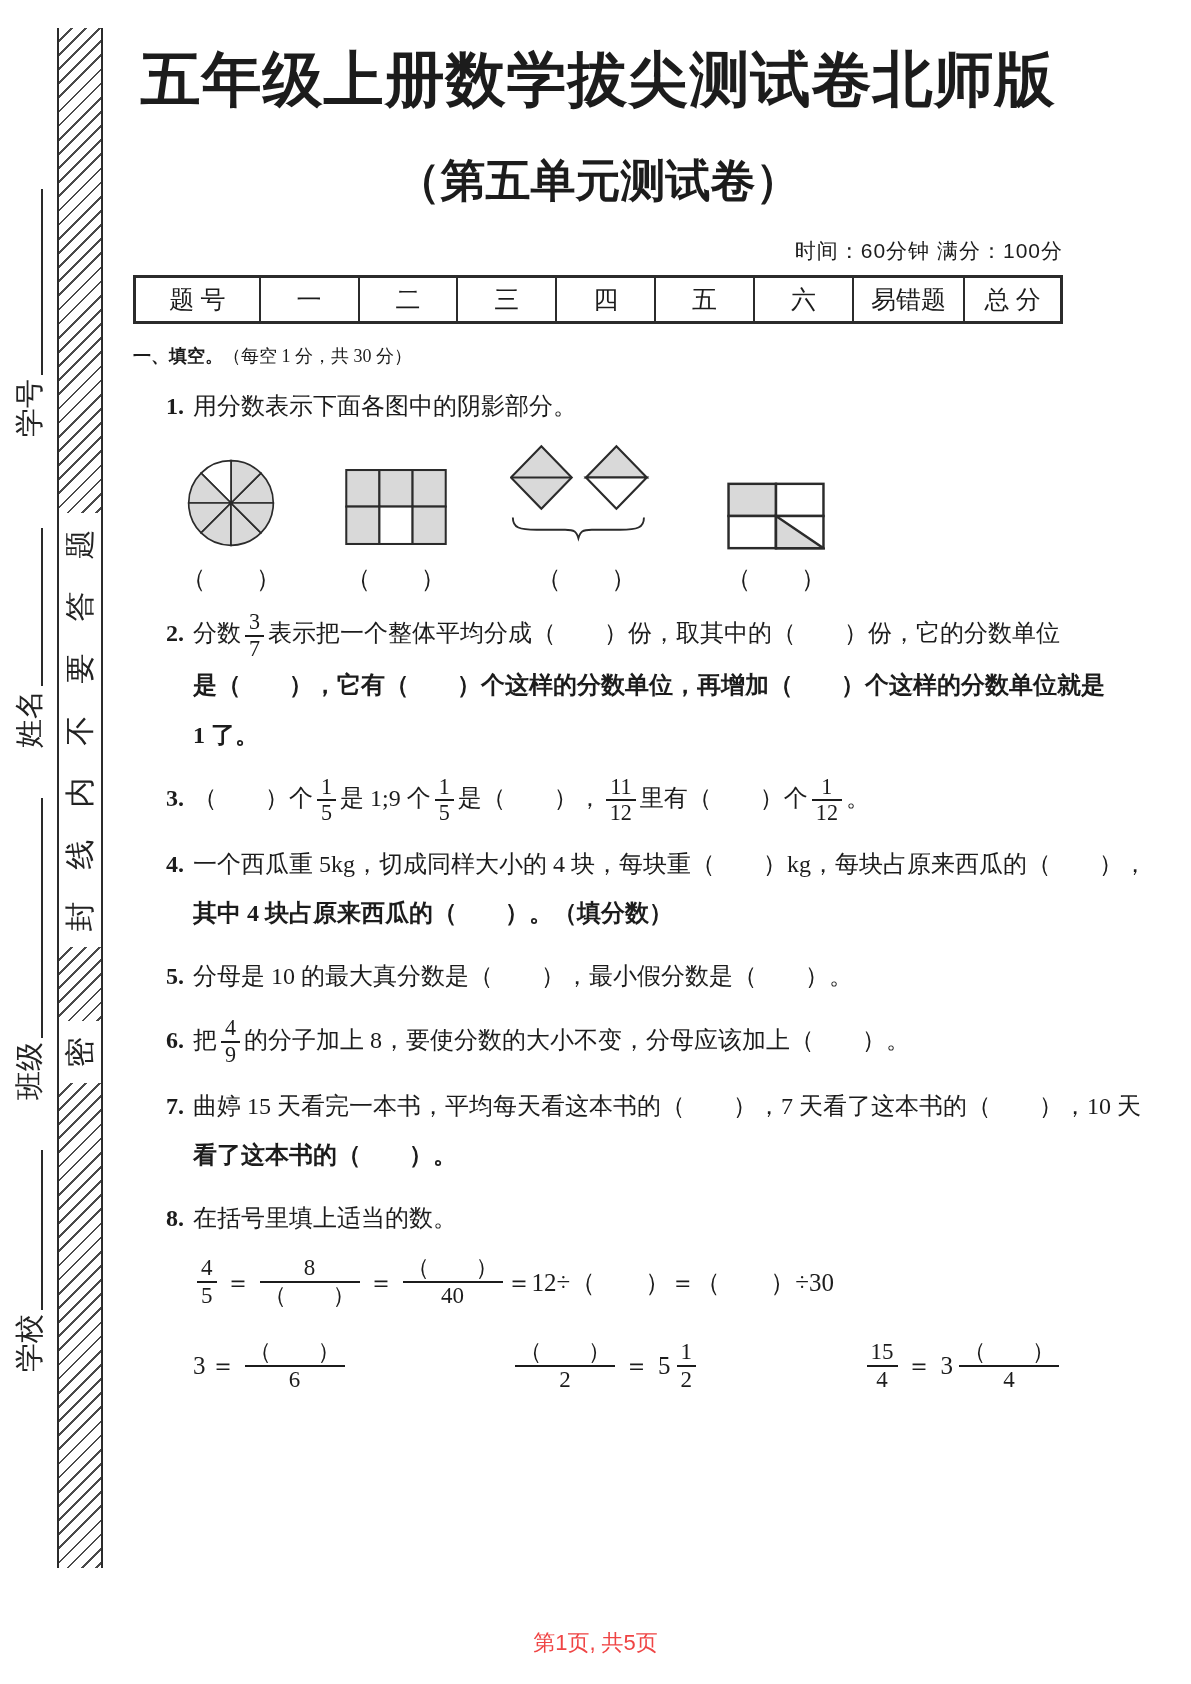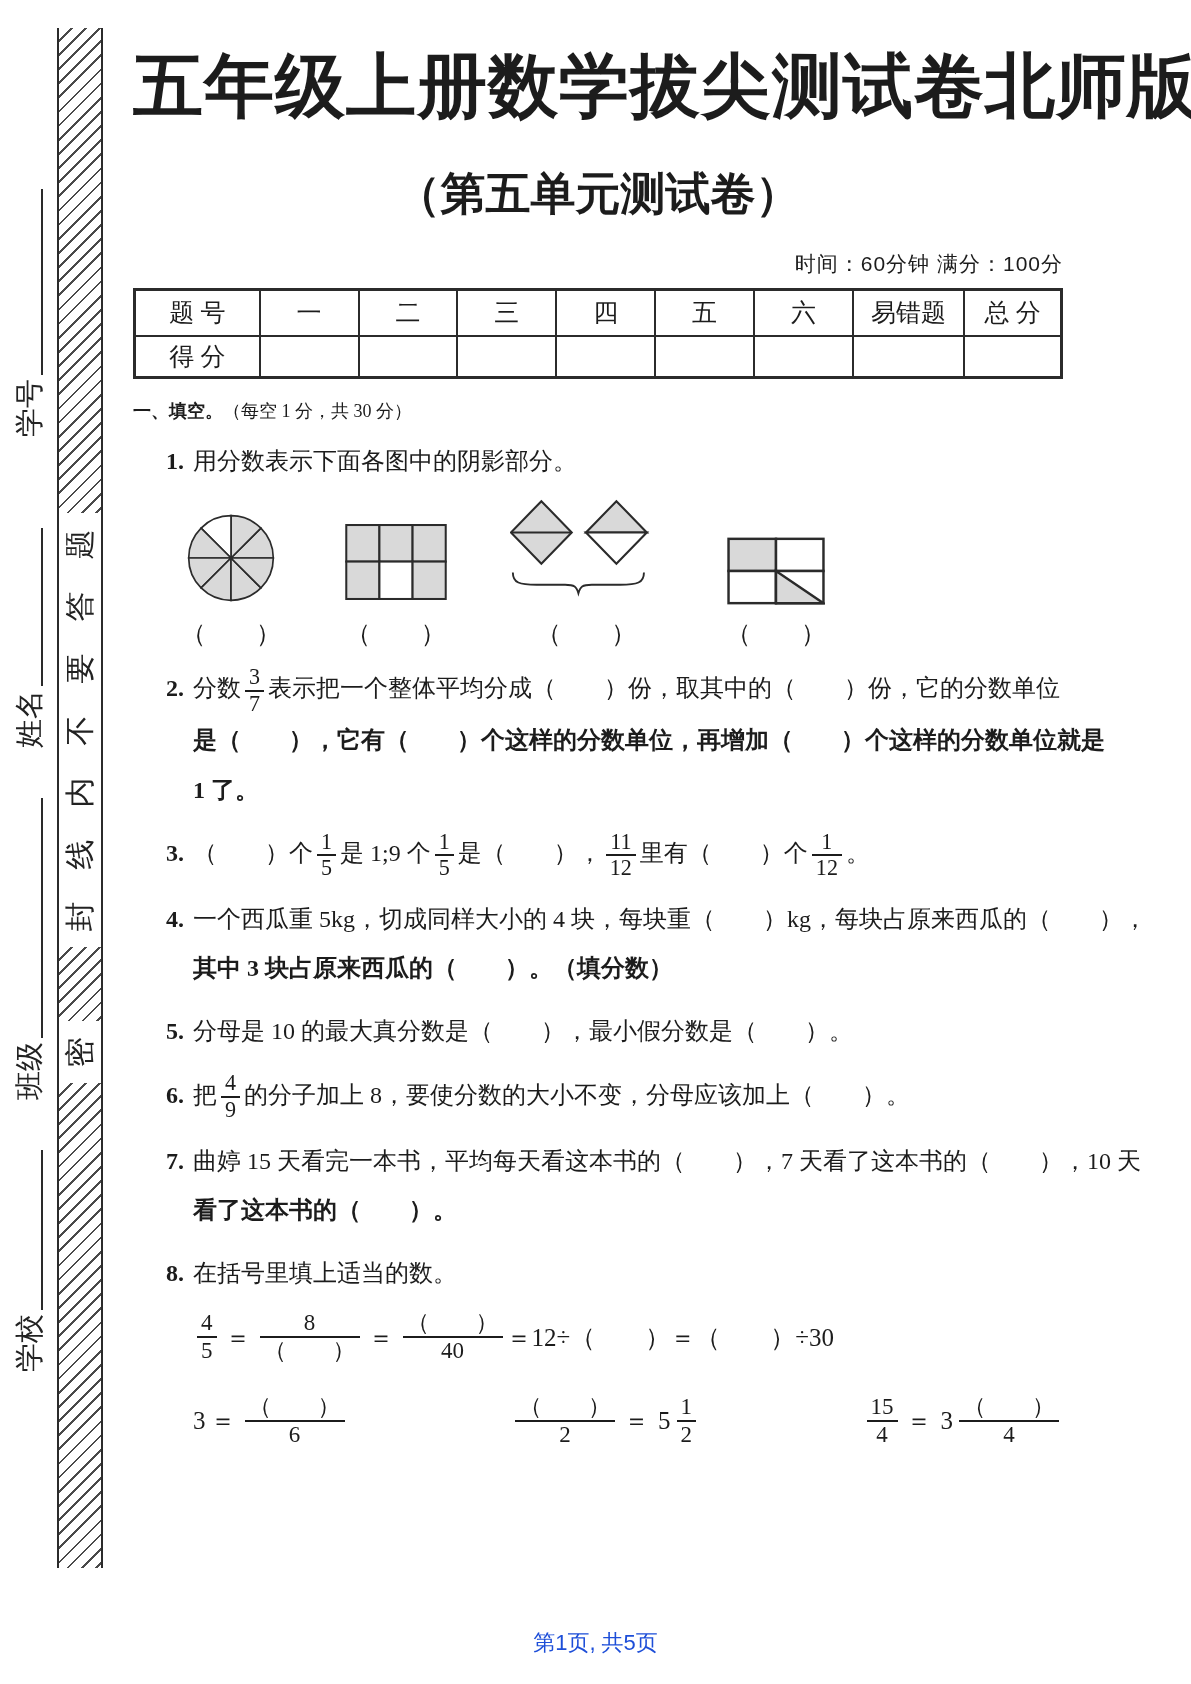--- a/index.html
+++ b/index.html
@@ -24,21 +24,21 @@
 
   .side-field {
     position:absolute; left:10px; height:40px;
     transform-origin:0 0; transform:rotate(-90deg);
     display:flex; align-items:flex-end; font-size:29px; color:#222; white-space:nowrap;
   }
   .side-field .wline { flex:1 1 auto; border-bottom:2px solid #2a2a2a; margin:0 0 7px 4px; }
 
   
   .main { position:absolute; left:133px; top:0; width:930px; }
-  .title    { margin-top:40px; font-size:70px; font-weight:700; text-align:center; white-space:nowrap; letter-spacing:1px; }
+  .title    { margin-top:40px; font-size:60px; font-weight:700; text-align:center; white-space:nowrap; letter-spacing:1px; }
   .subtitle { margin-top:30px; font-size:45px; font-weight:700; text-align:center; }
   .meta     { margin-top:26px; text-align:right; font-size:21px; font-family:"Liberation Sans", sans-serif; letter-spacing:1px; }
 
   table.score { width:100%; border-collapse:collapse; margin-top:10px; font-size:25px; border:3px solid #2b2b2b; table-layout:fixed; }
   table.score td { border:2px solid #2b2b2b; text-align:center; vertical-align:middle; }
   table.score td:first-child { width:13.5%; }
   table.score td:nth-child(8) { width:12%;margin-top:48px; }
   table.score td:nth-child(9) { width:10.5%; }
   table.score tr.hrow td { height:46px; }
   table.score tr.srow td { height:42px; }
@@ -63,21 +63,21 @@
   .fig svg { display:block; margin-bottom:12px; }
   .fig .paren { font-size:25px; white-space:nowrap; }
 
   
   .eqrow1 { padding-left:60px; margin-top:12px; display:flex; align-items:center; font-size:25px; white-space:nowrap; }
   .eqrow2 { padding-left:60px; margin-top:30px; display:flex; align-items:center; justify-content:space-between; font-size:25px; white-space:nowrap; }
   .eqg { display:flex; align-items:center; }
   .eqsign { padding:0 5px; }
   .mint { margin:0 2px 0 4px; }
 
-  .footer { position:absolute; left:0; width:100%; bottom:26px; text-align:center; font-family:"Liberation Sans", sans-serif; font-size:22px; color:#1d4ed8; }
+  .footer { position:absolute; left:0; width:100%; bottom:26px; text-align:center; font-family:"Liberation Sans", sans-serif; font-size:22px; color:#ef4444; }
 </style>
 </head>
 <body>
 
 <div class="page">
 
   <div class="seal-band">
     <div class="hatch grow"></div>
     <div class="seal-char">
         <span>题</span>
@@ -135,31 +135,20 @@
           <tr class="hrow">
         <td>题 号</td>
         <td>一</td>
         <td>二</td>
         <td>三</td>
         <td>四</td>
         <td>五</td>
         <td>六</td>
         <td>易错题</td>
         <td>总 分</td>
-      </tr>
-      <tr class="srow">
-        <td>得 分</td>
-        <td></td>
-        <td></td>
-        <td></td>
-        <td></td>
-        <td></td>
-        <td></td>
-        <td></td>
-        <td></td>
       </tr>
     </tbody>
       </table>
 
     <div class="sec">
       <b>一、填空。</b><span>（每空 1 分，共 30 分）</span>
     </div>
 
     <div class="questions">
 
@@ -254,21 +243,21 @@
               <span class="fnum">1</span>
               <span class="fden">12</span>
             </span><span>。</span>
         </div>
       </div>
 
       <div class="q">
         <div class="qline">
           <span class="qno">4.</span><span>一个西瓜重 5kg，切成同样大小的 4 块，每块重（　　）kg，每块占原来西瓜的（　　），</span>
         </div>
-        <div class="qline cont">其中 3 块占原来西瓜的（　　）。（填分数）</div>
+        <div class="qline cont">其中 4 块占原来西瓜的（　　）。（填分数）</div>
       </div>
 
       <div class="q">
         <div class="qline">
           <span class="qno">5.</span><span>分母是 10 的最大真分数是（　　），最小假分数是（　　）。</span>
         </div>
       </div>
 
       <div class="q">
         <div class="qline">

